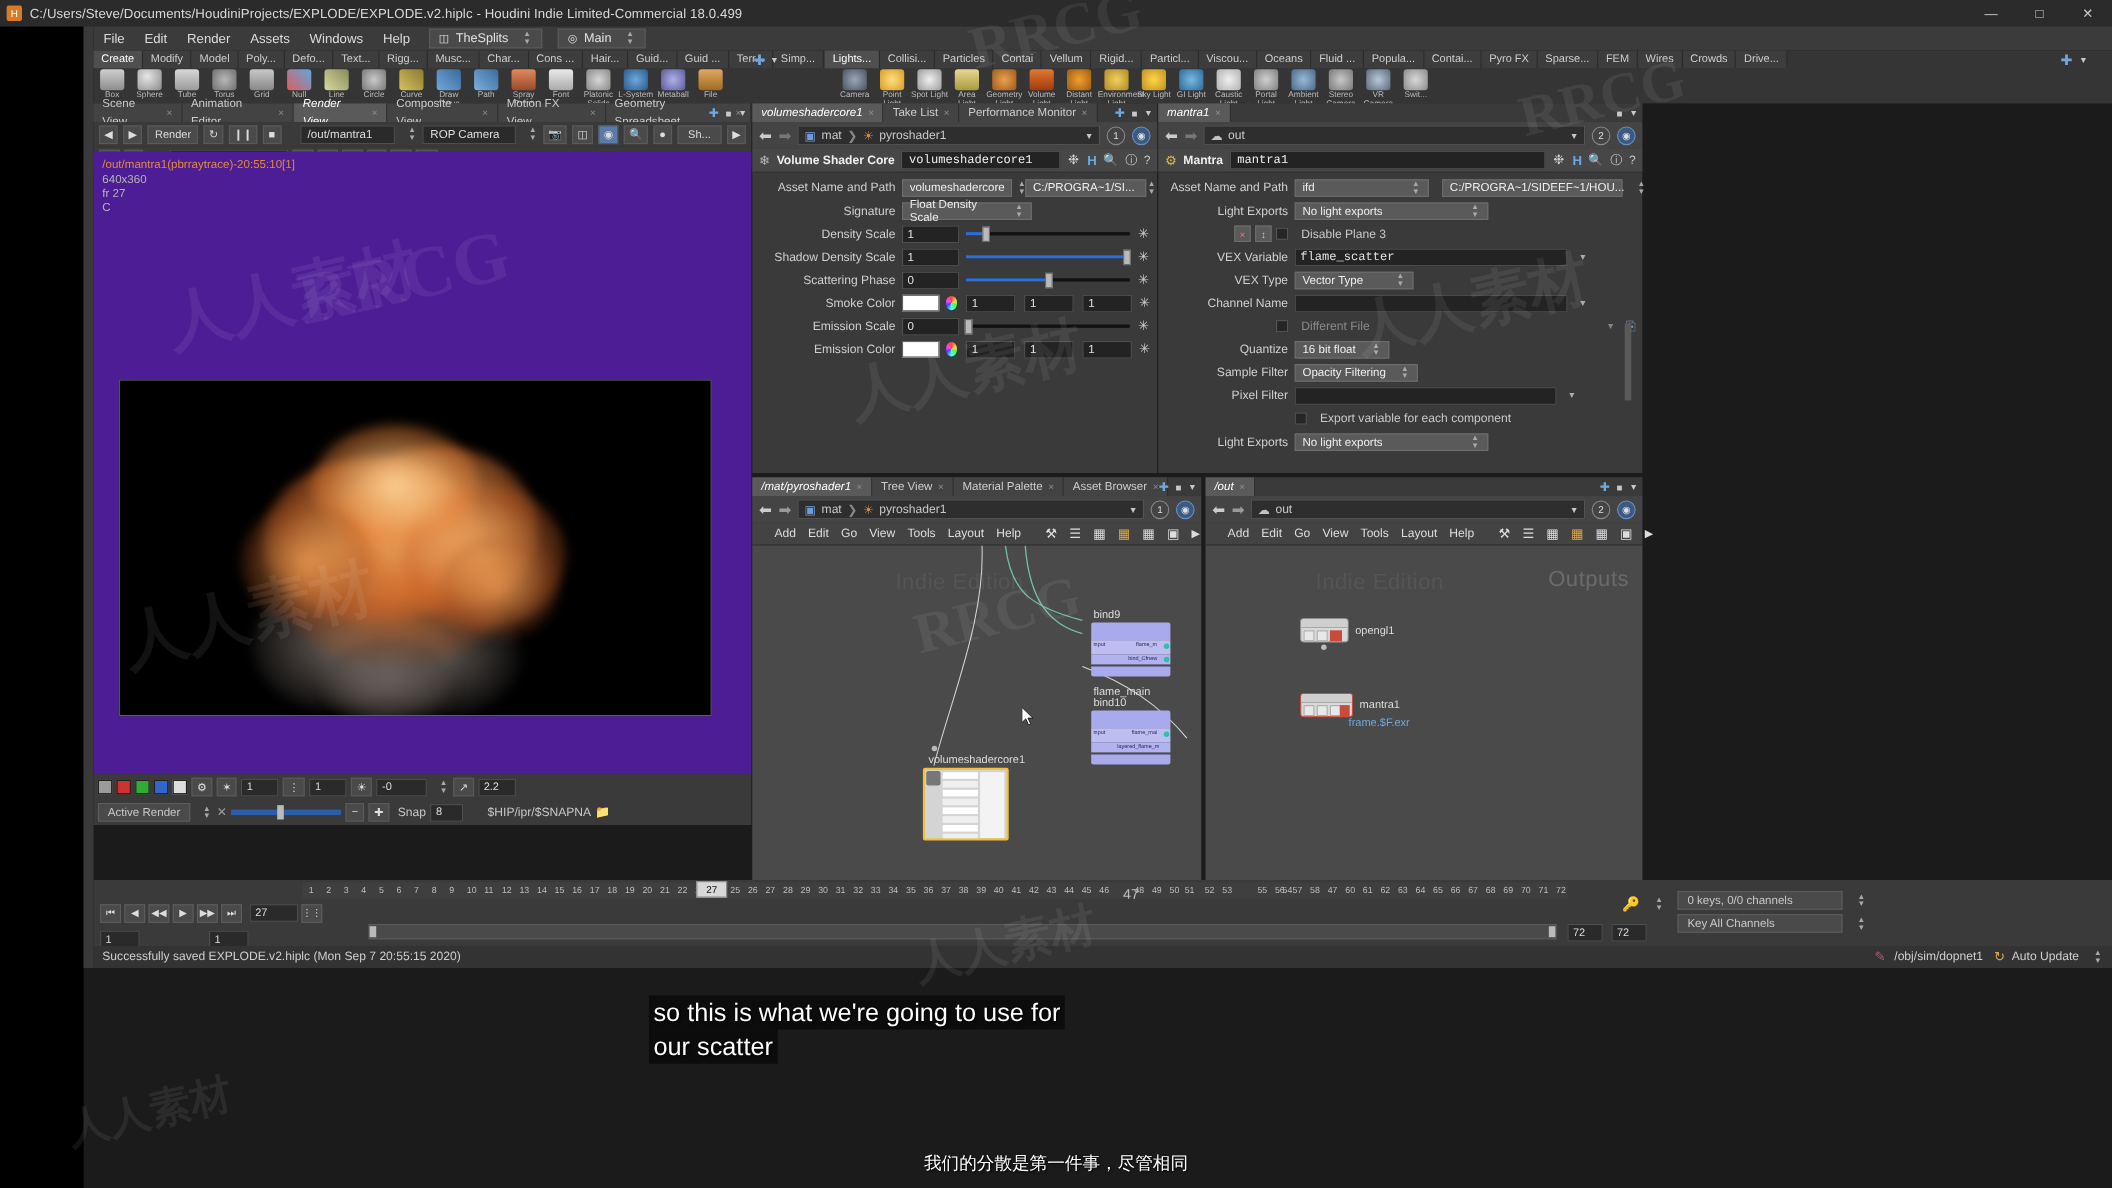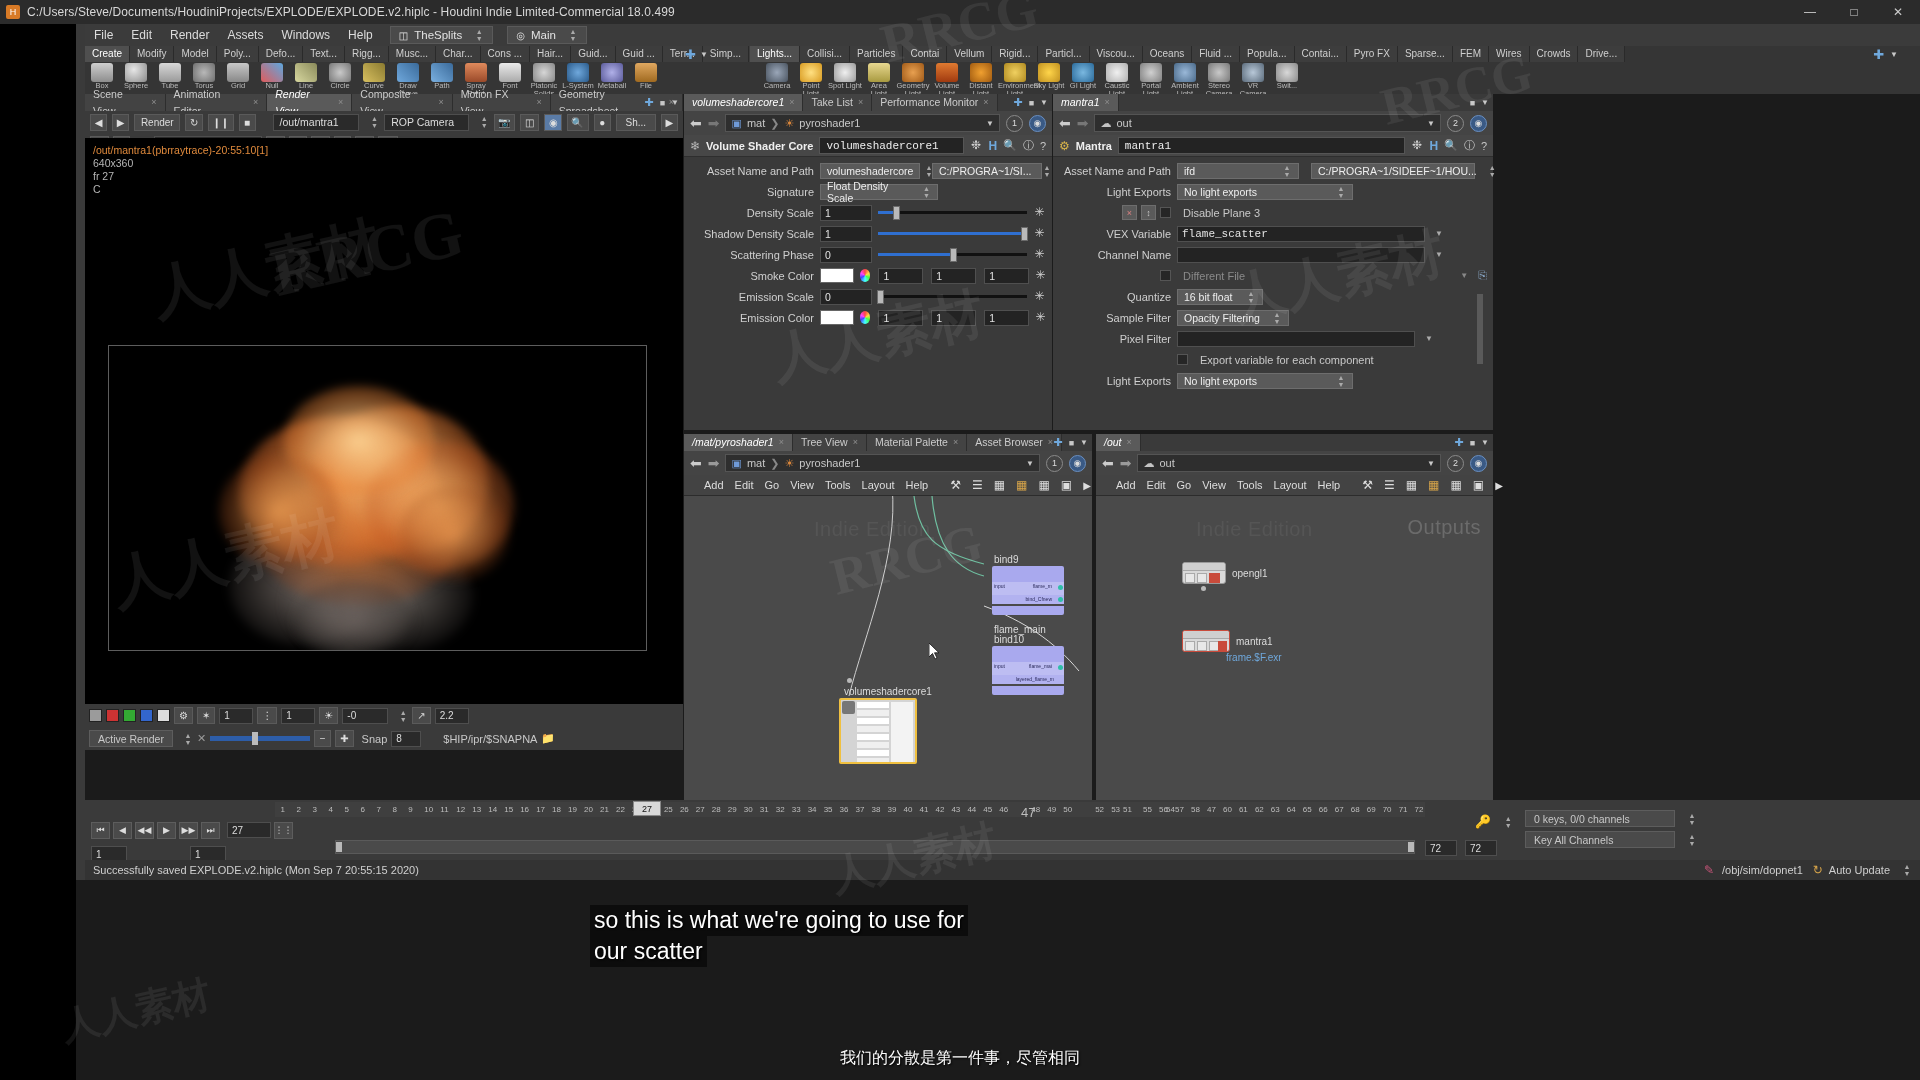--- a/index.html
+++ b/index.html
@@ -51,21 +51,21 @@
   .ptab .x { color:#8e8e8e; font-size:9px; }
 
   
   .vp { position:absolute; left:85px; top:94px; width:598px; height:656px; background:#2c2c2c; }
   .vp-toolbar { height:22px; background:#3a3a3a; display:flex; align-items:center; gap:5px; padding:0 5px; }
   .ctlbtn { height:17px; min-width:17px; background:#4a4a4a; border:1px solid #5a5a5a;
     display:flex; align-items:center; justify-content:center; font-size:10px; color:#ddd; padding:0 4px;}
   .vpfield { height:17px; background:#2a2a2a; border:1px solid #4e4e4e; color:#ddd;
     padding:0 6px; display:flex; align-items:center; font-size:10.5px; }
   .vp-toolbar2 { height:22px; background:#3a3a3a; display:flex; align-items:center; gap:4px; padding:0 5px; }
-  .vp-canvas { position:absolute; left:0; top:44px; width:598px; height:566px; background:#000000; }
+  .vp-canvas { position:absolute; left:0; top:44px; width:598px; height:566px; background:#4c1d95; }
   .vp-info { position:absolute; left:8px; top:6px; font-size:10.5px; line-height:13px; }
   .vp-info .orange { color:#e08a3c; }
   .vp-info .grey { color:#b5b5b5; }
   .render-frame { position:absolute; left:23px; top:207px; width:539px; height:306px;
     background:#000; border:1px solid #5d5d5d; overflow:hidden; }
 
   
   .blob { position:absolute; border-radius:50%; filter: blur(5px); }
 
   .vp-bottom { position:absolute; left:0; top:610px; width:598px; height:46px; background:#3a3a3a; }
@@ -697,20 +697,27 @@
               <span class="minibtn" style="color: rgb(217, 128, 128);">×</span>
               <span class="minibtn">↕</span>
               <span class="chk"></span>
             </div>
             <span style="font-size: 11px; margin-left: 6px;">Disable Plane 3</span>
           </div>
           <div class="prow">
             <div class="mlabel">VEX Variable</div>
             <div class="pfield" style="width: 248px; font-family: &quot;Liberation Mono&quot;, monospace; font-size: 11px;">flame_scatter</div>
             <span style="font-size: 8px; color: rgb(170, 170, 170); margin-left: 4px;">▼</span>
+          </div>
+          <div class="prow">
+            <div class="mlabel">VEX Type</div>
+            <div class="pmenu" style="width: 108px;">
+              <span>Vector Type</span>
+              <span class="spin">▲<br>▼</span>
+            </div>
           </div>
           <div class="prow">
             <div class="mlabel">Channel Name</div>
             <div class="pfield" style="width: 248px;"></div>
             <span style="font-size: 8px; color: rgb(170, 170, 170); margin-left: 4px;">▼</span>
           </div>
           <div class="prow">
             <div style="width: 112px; display: flex; justify-content: flex-end; align-items: center; gap: 4px;">
               <span class="chk"></span>
             </div>
@@ -987,21 +994,21 @@
         <span style="position: absolute; left: 644.479px; top: 3px; font-size: 8px; color: rgb(189, 189, 189);">41</span>
         <span style="position: absolute; left: 660.451px; top: 3px; font-size: 8px; color: rgb(189, 189, 189);">42</span>
         <span style="position: absolute; left: 676.424px; top: 3px; font-size: 8px; color: rgb(189, 189, 189);">43</span>
         <span style="position: absolute; left: 692.396px; top: 3px; font-size: 8px; color: rgb(189, 189, 189);">44</span>
         <span style="position: absolute; left: 708.368px; top: 3px; font-size: 8px; color: rgb(189, 189, 189);">45</span>
         <span style="position: absolute; left: 724.34px; top: 3px; font-size: 8px; color: rgb(189, 189, 189);">46</span>
         <span style="position: absolute; left: 746px; top: 3px; font-size: 13px; color: rgb(189, 189, 189);">47</span>
         <span style="position: absolute; left: 756.285px; top: 3px; font-size: 8px; color: rgb(189, 189, 189);">48</span>
         <span style="position: absolute; left: 772.257px; top: 3px; font-size: 8px; color: rgb(189, 189, 189);">49</span>
         <span style="position: absolute; left: 788.229px; top: 3px; font-size: 8px; color: rgb(189, 189, 189);">50</span>
-        <span style="position: absolute; left: 848px; top: 3px; font-size: 8px; color: rgb(189, 189, 189);">51</span>
+        <span style="position: absolute; left: 802px; top: 3px; font-size: 8px; color: rgb(189, 189, 189);">51</span>
         <span style="position: absolute; left: 820.174px; top: 3px; font-size: 8px; color: rgb(189, 189, 189);">52</span>
         <span style="position: absolute; left: 836.146px; top: 3px; font-size: 8px; color: rgb(189, 189, 189);">53</span>
         <span style="position: absolute; left: 851px; top: 3px; font-size: 8px; color: rgb(189, 189, 189); padding-left: 40px;">54</span>
         <span style="position: absolute; left: 868.09px; top: 3px; font-size: 8px; color: rgb(189, 189, 189);">55</span>
         <span style="position: absolute; left: 884.062px; top: 3px; font-size: 8px; color: rgb(189, 189, 189);">56</span>
         <span style="position: absolute; left: 900.035px; top: 3px; font-size: 8px; color: rgb(189, 189, 189);">57</span>
         <span style="position: absolute; left: 916.007px; top: 3px; font-size: 8px; color: rgb(189, 189, 189);">58</span>
         <span style="position: absolute; left: 931.979px; top: 3px; font-size: 8px; color: rgb(189, 189, 189);">47</span>
         <span style="position: absolute; left: 947.951px; top: 3px; font-size: 8px; color: rgb(189, 189, 189);">60</span>
         <span style="position: absolute; left: 963.924px; top: 3px; font-size: 8px; color: rgb(189, 189, 189);">61</span>

